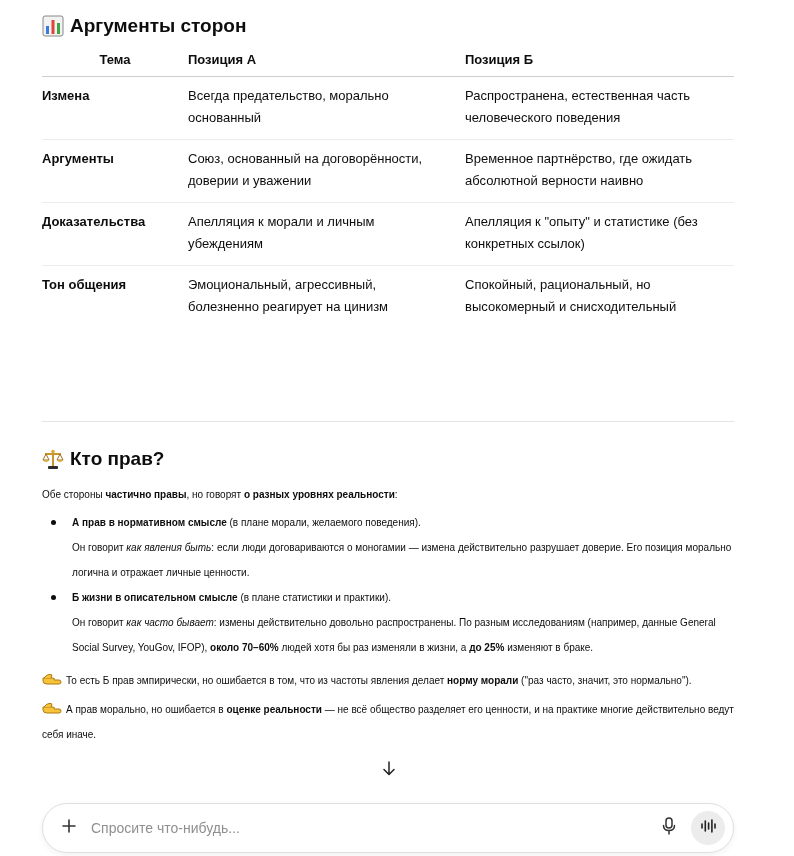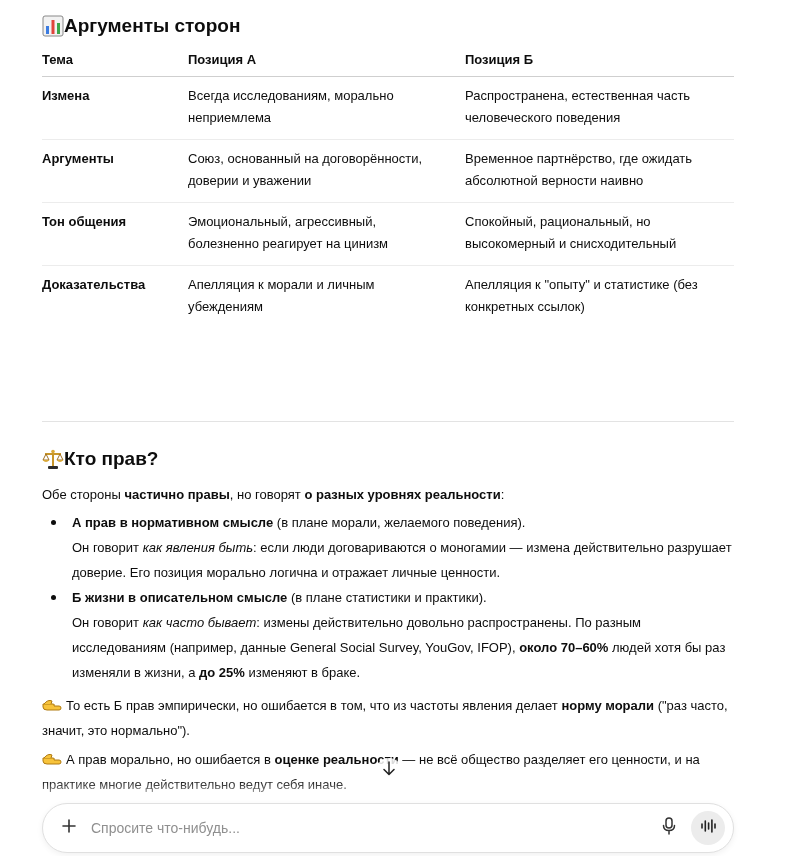--- a/index.html
+++ b/index.html
@@ -1,31 +1,31 @@
 <!DOCTYPE html>
 <html><head>
 <meta charset="utf-8">
 <style>
   * { box-sizing: border-box; margin: 0; padding: 0; }
   html, body { width: 794px; height: 856px; background: #ffffff; overflow: hidden; }
   body { font-family: "Liberation Sans", "DejaVu Sans", sans-serif; color: #0d0d0d; position: relative; }
   .wrap { position: absolute; left: 42px; top: 0; width: 692px; }
-  h2 { font-size: 19px; font-weight: 700; display: flex; align-items: center; }
+  h2 { font-size: 19px; font-weight: 700; display: flex; align-items: center; gap: 6px; }
   .h-arg { position: absolute; top: 15px; left: 0; }
   .emoji { display: inline-block; width: 22px; height: 22px; }
   table { position: absolute; top: 46px; left: 0; width: 692px; border-collapse: collapse; font-size: 13px; line-height: 22px; }
   th { text-align: left; font-weight: 700; padding: 3px 0 5px 0; border-bottom: 1px solid #cfcfcf; height: 28px; }
   td { vertical-align: top; padding: 8px 0 10px 0; border-bottom: 1px solid #ececec; }
   tr:last-child td { border-bottom: none; }
   td.c0 { font-weight: 700; width: 146px; margin-left: 46px; }
   td.c1 { width: 277px; padding-right: 18px; }
-  th.c0 { width: 146px; } th.c1 { width: 277px; }
+  th.c0 { width: 146px; text-align: center; } th.c1 { width: 277px; }
   .divider { position: absolute; top: 421px; left: 0; width: 692px; height: 1px; background: #e3e3e3; }
   .h-who { position: absolute; top: 448px; left: 0; }
-  .body { position: absolute; top: 482px; left: 0; width: 692px; font-size: 13px; line-height: 25px; }
+  .body { position: absolute; top: 482px; left: 0; width: 692px; font-size: 10px; line-height: 25px; }
   .body p { margin: 0; }
   ul { list-style: none; margin: 0 0 0 0; padding: 0; }
   li { position: relative; padding-left: 30px; }
   li::before { content: ""; position: absolute; left: 9px; top: 10px; width: 5px; height: 5px; border-radius: 50%; background: #0d0d0d; }
   .intro { margin-bottom: 3px !important; }
   .hand-p { margin-top: 8px !important; }
   .hand-p2 { margin-top: 4px !important; }
   .hand { display: inline-block; width: 20px; height: 14px; vertical-align: -2px; margin-right: 4px; }
   .scroll-btn { position: absolute; left: 376px; top: 758px; width: 26px; height: 26px; display: flex; align-items: center; justify-content: center; background: rgba(255,255,255,0.85); border-radius: 50%; }
   .composer { position: absolute; left: 42px; top: 803px; width: 692px; height: 50px; border: 1px solid #e0e0e0; border-radius: 26px; background: #fff; box-shadow: 0 2px 6px rgba(0,0,0,0.06); display: flex; align-items: center; }
@@ -56,37 +56,37 @@
     <thead>
       <tr>
         <th class="c0">Тема</th>
         <th class="c1">Позиция А</th>
         <th>Позиция Б</th>
       </tr>
     </thead>
     <tbody>
       <tr>
         <td class="c0">Измена</td>
-        <td class="c1">Всегда исследованиям, морально неприемлема</td>
+        <td class="c1">Всегда предательство, морально основанный</td>
         <td>Распространена, естественная часть человеческого поведения</td>
       </tr>
       <tr>
         <td class="c0">Аргументы</td>
         <td class="c1">Союз, основанный на договорённости, доверии и уважении</td>
         <td>Временное партнёрство, где ожидать абсолютной верности наивно</td>
       </tr>
       <tr>
+        <td class="c0">Доказательства</td>
+        <td class="c1">Апелляция к морали и личным убеждениям</td>
+        <td>Апелляция к "опыту" и статистике (без конкретных ссылок)</td>
+      </tr>
+      <tr>
         <td class="c0">Тон общения</td>
         <td class="c1">Эмоциональный, агрессивный, болезненно реагирует на цинизм</td>
         <td>Спокойный, рациональный, но высокомерный и снисходительный</td>
-      </tr>
-      <tr>
-        <td class="c0">Доказательства</td>
-        <td class="c1">Апелляция к морали и личным убеждениям</td>
-        <td>Апелляция к "опыту" и статистике (без конкретных ссылок)</td>
       </tr>
     </tbody>
   </table>
 
   <div class="divider"></div>
 
   <h2 class="h-who">
     <span class="emoji">
       <svg width="22" height="22" viewBox="0 0 22 22">
           <rect x="10" y="3" width="2" height="15" fill="#c8962a"></rect>

